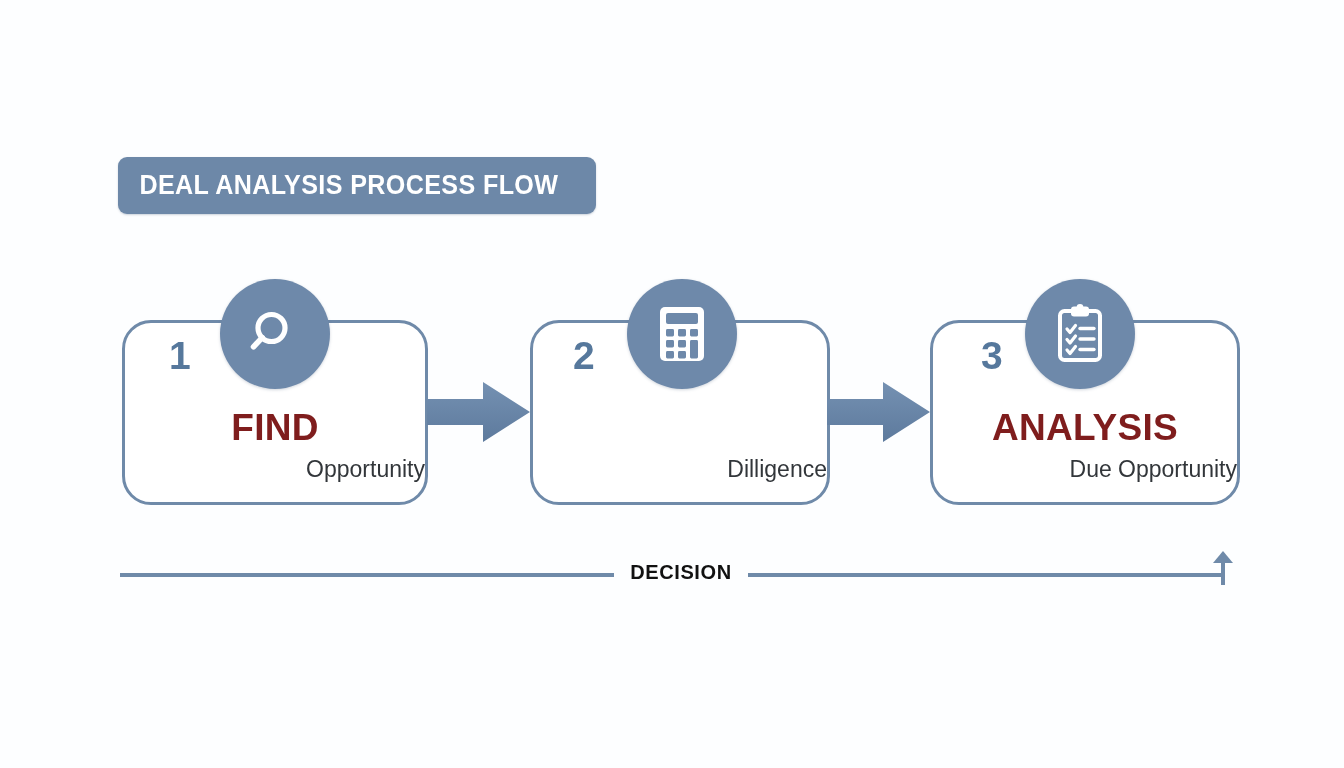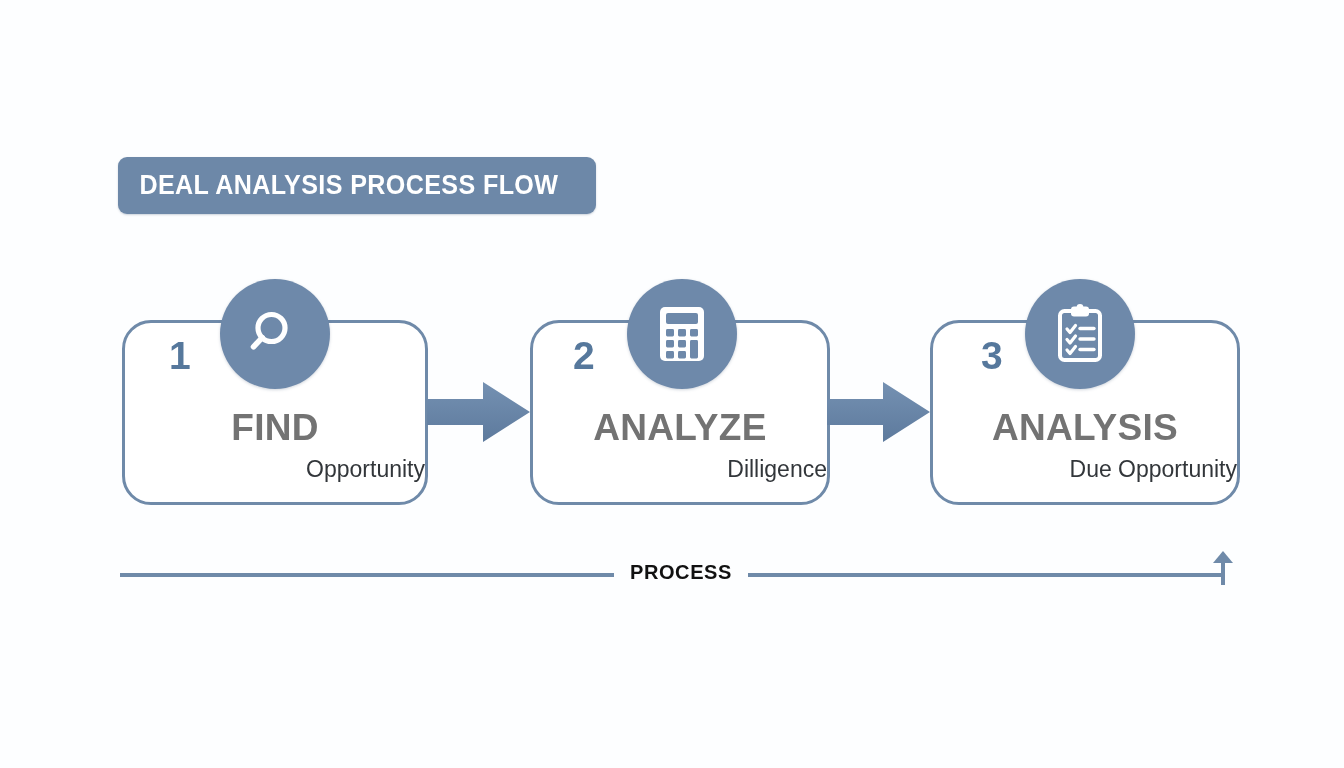--- a/index.html
+++ b/index.html
@@ -76,21 +76,21 @@
 
   .card-title {
     position: absolute;
     left: 0;
     right: 0;
     top: 86px;
     text-align: center;
     font-family: "Liberation Sans Narrow", "Liberation Sans", sans-serif;
     font-size: 37px;
     font-weight: bold;
-    color: #737373;
+    color: #7f1d1d;
     letter-spacing: 0.3px;
     line-height: 1;
   }
   .card-subtitle {
     position: absolute;
     left: 0;
     right: 0;
     top: 135px;
     text-align: right;
     font-family: "Liberation Sans Narrow", "Liberation Sans", sans-serif;
@@ -200,21 +200,20 @@
             <stop offset="100%" stop-color="#5d7a9d"></stop>
           </linearGradient>
         </defs>
         <path d="M0,18 L56,18 L56,1 L103,31 L56,61 L56,44 L0,44 Z" fill="url(#agrad1)"></path>
       </svg>
     </span>
   </div>
 
   <div class="card c2">
     <div class="card-number">2</div>
-    <div class="card-title">ANALYZE</div>
     <div class="card-subtitle">Dilligence</div>
   </div>
 
   <div class="icon-circle i2">
     <span>
       <svg width="56" height="58" viewBox="0 0 56 58">
         <rect x="6" y="2" width="44" height="54" rx="5" fill="#ffffff"></rect>
         <rect x="12" y="8" width="32" height="11" rx="2" fill="#6e89aa"></rect>
         <rect x="12" y="24" width="8" height="7.5" rx="1.4" fill="#6e89aa"></rect>
         <rect x="24" y="24" width="8" height="7.5" rx="1.4" fill="#6e89aa"></rect>
@@ -269,15 +268,15 @@
 
   <div class="decision-arrow">
     <span>
       <svg width="50" height="42" viewBox="0 0 50 42">
         <path d="M23,42 L23,12" stroke="#6f8aa9" stroke-width="4" fill="none"></path>
         <path d="M23,8 L33,20 L13,20 Z" fill="#6f8aa9"></path>
       </svg>
     </span>
   </div>
 
-  <div class="decision-label">PROCESS</div>
+  <div class="decision-label">DECISION</div>
 
 </div>
 
 </body></html>

